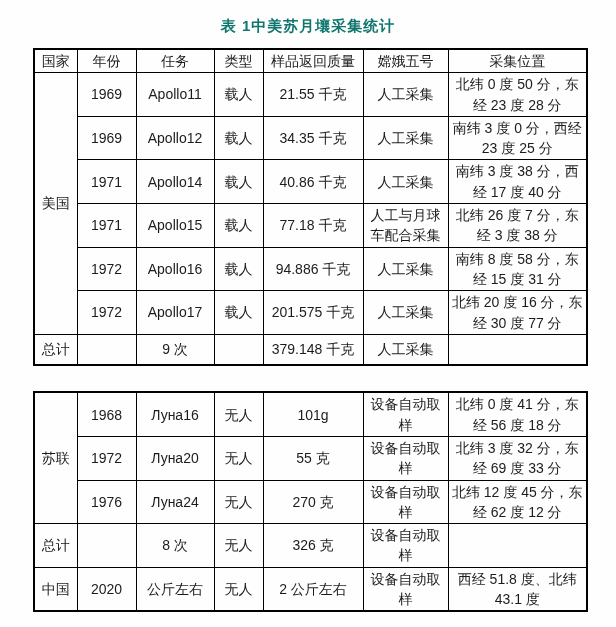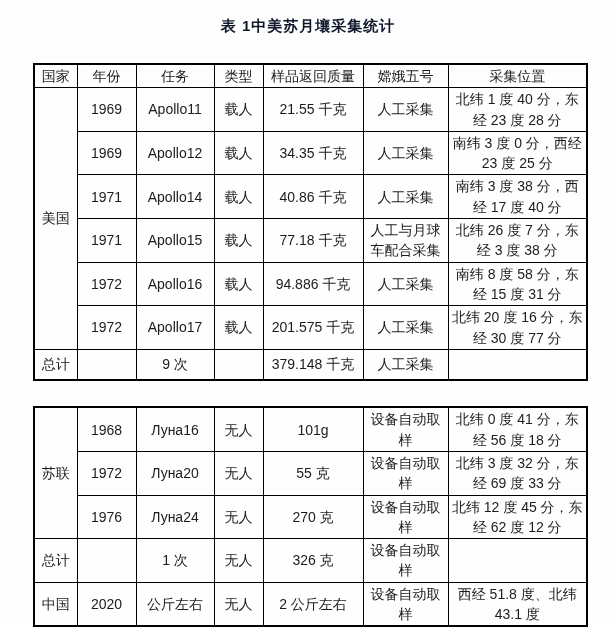--- a/index.html
+++ b/index.html
@@ -14,33 +14,33 @@
   .page {
     width: 616px;
     height: 627px;
     background: #fefefe;
     position: relative;
   }
   .doc-title {
     text-align: center;
     font-weight: bold;
     font-size: 15px;
-    color: #0f172a;
+    color: #0f766e;
     padding-top: 17px;
     letter-spacing: 1px;
   }
   table {
     border-collapse: collapse;
     table-layout: fixed;
     width: 553px;
     margin-left: 33px;
     font-size: 14px;
     border: 2px solid #000;
   }
-  .tbl-us { margin-top: 27px; }
+  .tbl-us { margin-top: 12px; }
   .tbl-sov { margin-top: 25px; }
   td, th {
     border: 1px solid #000;
     text-align: center;
     vertical-align: middle;
     padding: 1px 3px;
     font-weight: normal;
     line-height: 1.45;
     word-break: break-word;
   }
@@ -84,21 +84,21 @@
       <th>嫦娥五号</th>
       <th>采集位置</th>
     </tr>
     <tr class="data">
       <td rowspan="6">美国</td>
       <td>1969</td>
       <td>Apollo11</td>
       <td>载人</td>
       <td>21.55 千克</td>
       <td>人工采集</td>
-      <td>北纬 1 度 40 分，东经 23 度 28 分</td>
+      <td>北纬 0 度 50 分，东经 23 度 28 分</td>
     </tr>
     <tr class="data">
       <td>1969</td>
       <td>Apollo12</td>
       <td>载人</td>
       <td>34.35 千克</td>
       <td>人工采集</td>
       <td>南纬 3 度 0 分，西经 23 度 25 分</td>
     </tr>
     <tr class="data">
@@ -177,21 +177,21 @@
       <td>1976</td>
       <td>Луна24</td>
       <td>无人</td>
       <td>270 克</td>
       <td>设备自动取样</td>
       <td>北纬 12 度 45 分，东经 62 度 12 分</td>
     </tr>
     <tr class="total-sov">
       <td>总计</td>
       <td></td>
-      <td>1 次</td>
+      <td>8 次</td>
       <td>无人</td>
       <td>326 克</td>
       <td>设备自动取样</td>
       <td></td>
     </tr>
     <tr class="china">
       <td>中国</td>
       <td>2020</td>
       <td>公斤左右</td>
       <td>无人</td>

